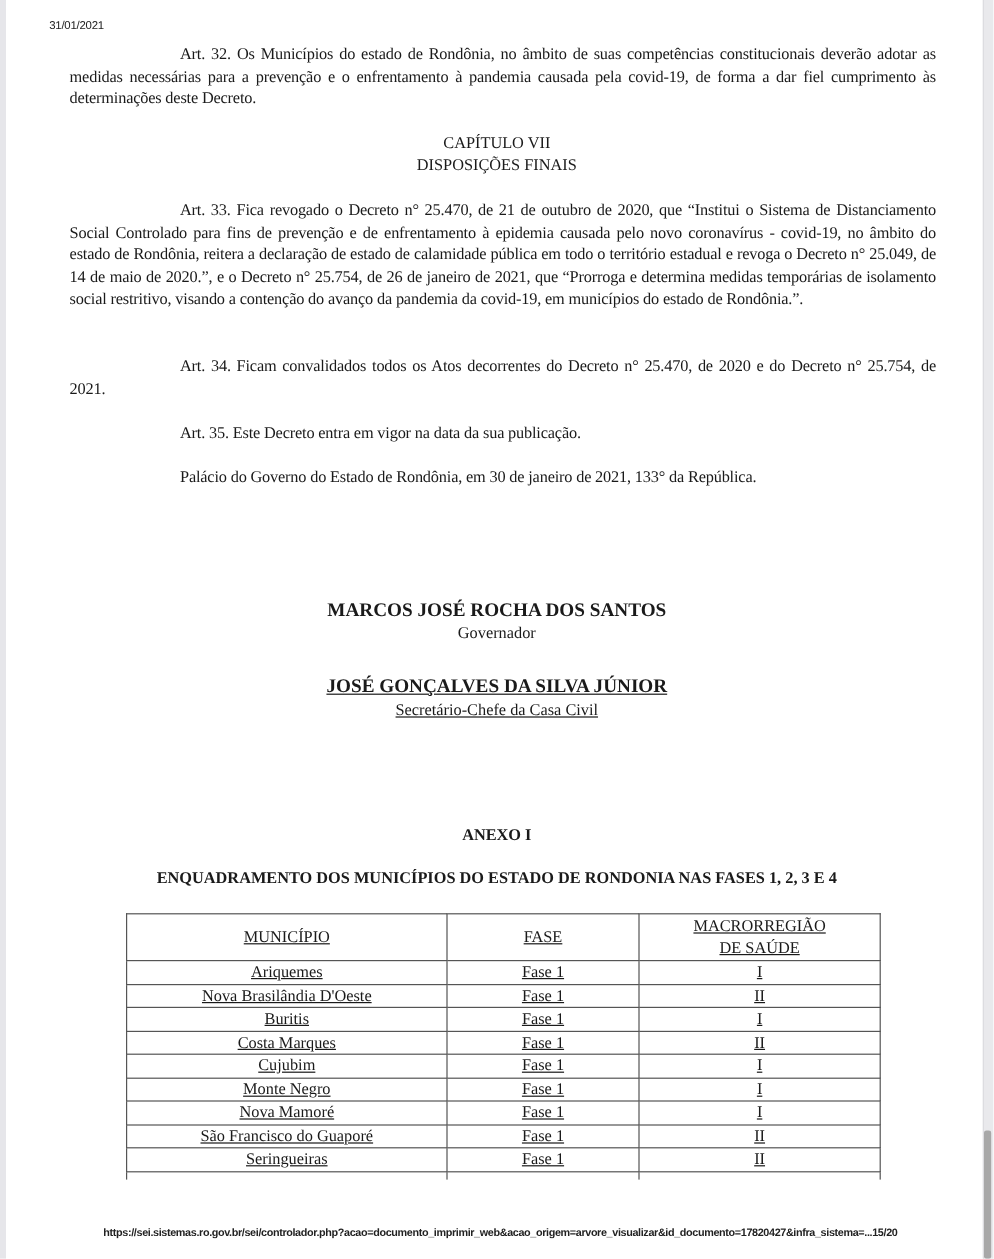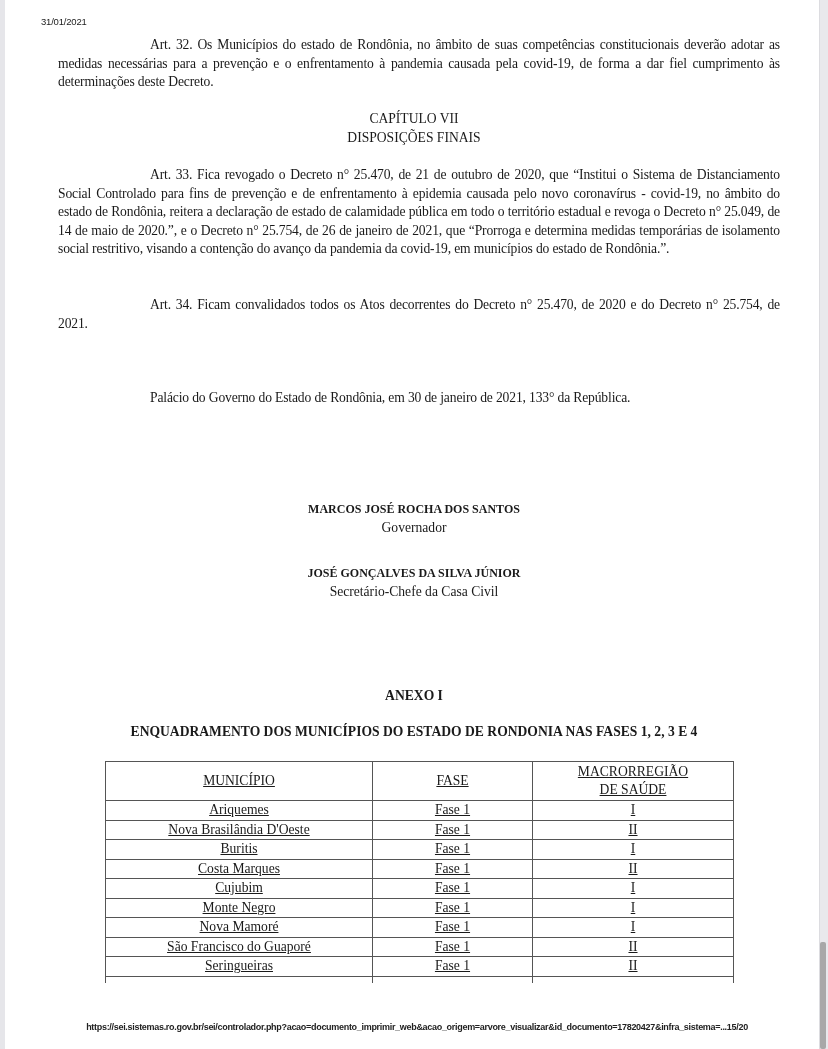--- a/index.html
+++ b/index.html
@@ -64,21 +64,21 @@
     .indent { text-indent: 92px; }
     p { margin: 0; }
     .center {
       position: absolute;
       left: 0; width: 828px;
       text-align: center;
       font-size: 13.6px;
       line-height: 18.5px;
     }
     .bold { font-weight: bold; }
-    .signer-name { font-weight: bold; font-size: 12px; }
+    .signer-name { font-weight: bold; font-size: 16px; }
     .table-wrap {
       position: absolute;
       left: 100px;
       top: 761px;
       width: 628px;
     }
     table {
       border-collapse: collapse;
       width: 628px;
       font-size: 13.6px;
@@ -131,31 +131,34 @@
   </div>
 
   <div class="body-text" style="top:166px;">
     <p class="indent">Art. 33.  Fica revogado o Decreto n° 25.470, de 21 de outubro de 2020, que “Institui o Sistema de Distanciamento Social Controlado para fins de prevenção e de enfrentamento à epidemia causada pelo novo coronavírus - covid-19, no âmbito do estado de Rondônia, reitera a declaração de estado de calamidade pública em todo o território estadual e revoga o Decreto n° 25.049, de 14 de maio de 2020.”, e o Decreto n° 25.754, de 26 de janeiro de 2021, que “Prorroga e determina medidas temporárias de isolamento social restritivo, visando a contenção do avanço da pandemia da covid-19, em municípios do estado de Rondônia.”.</p>
   </div>
 
   <div class="body-text" style="top:296px;">
     <p class="indent">Art. 34.  Ficam convalidados todos os Atos decorrentes do Decreto n° 25.470, de 2020 e do Decreto n° 25.754, de 2021.</p>
   </div>
 
+  <div class="body-text" style="top:352px;">
+    <p class="indent">Art. 35.  Este Decreto entra em vigor na data da sua publicação.</p>
+  </div>
 
   <div class="body-text" style="top:389px;">
     <p class="indent">Palácio do Governo do Estado de Rondônia, em 30 de janeiro de 2021, 133° da República.</p>
   </div>
 
   <div class="center" style="top:500px; left:-5px;">
     <div class="signer-name">MARCOS JOSÉ ROCHA DOS SANTOS</div>
     <div>Governador</div>
   </div>
 
-  <div class="center" style="top:564px; left:-5px;">
+  <div class="center" style="top:564px; left:-5px;text-decoration:underline;">
     <div class="signer-name">JOSÉ GONÇALVES DA SILVA JÚNIOR</div>
     <div>Secretário-Chefe da Casa Civil</div>
   </div>
 
   <div class="center bold" style="top:687px; left:-5px;">ANEXO I</div>
   <div class="center bold" style="top:723px; left:-5px;">ENQUADRAMENTO DOS MUNICÍPIOS DO ESTADO DE RONDONIA NAS FASES 1, 2, 3 E 4</div>
 
   <div class="table-wrap">
     <table>
       <colgroup>

